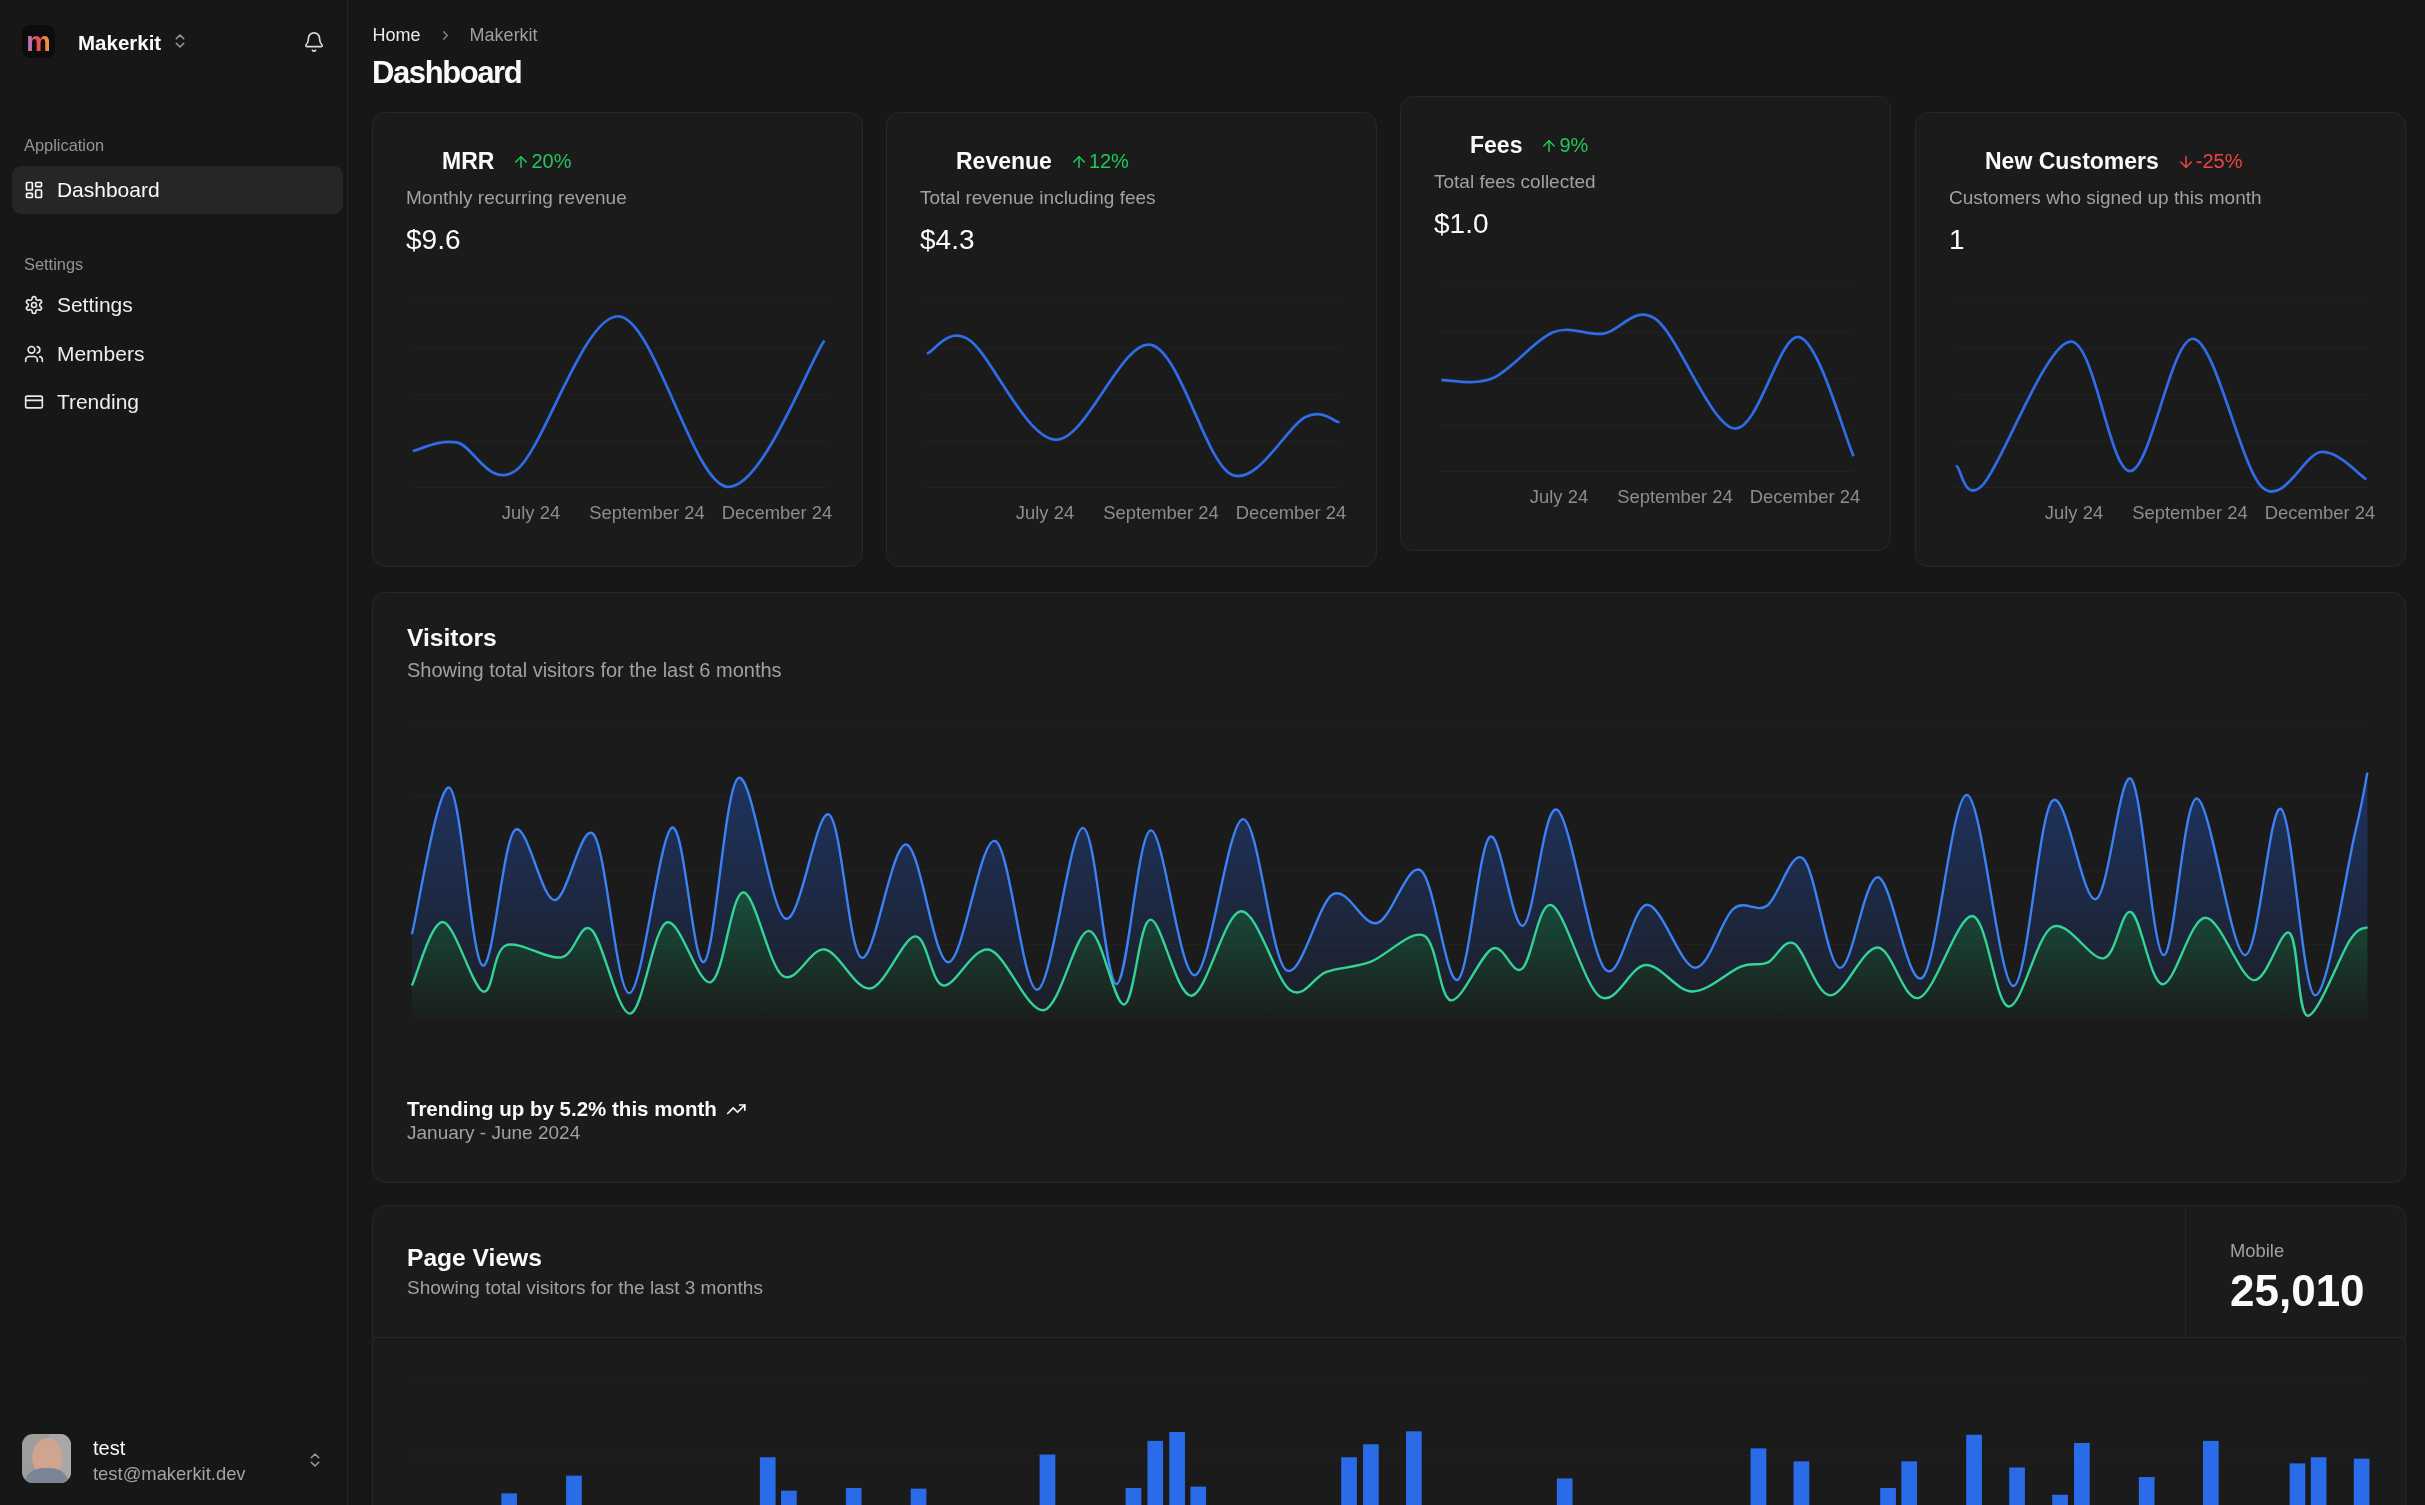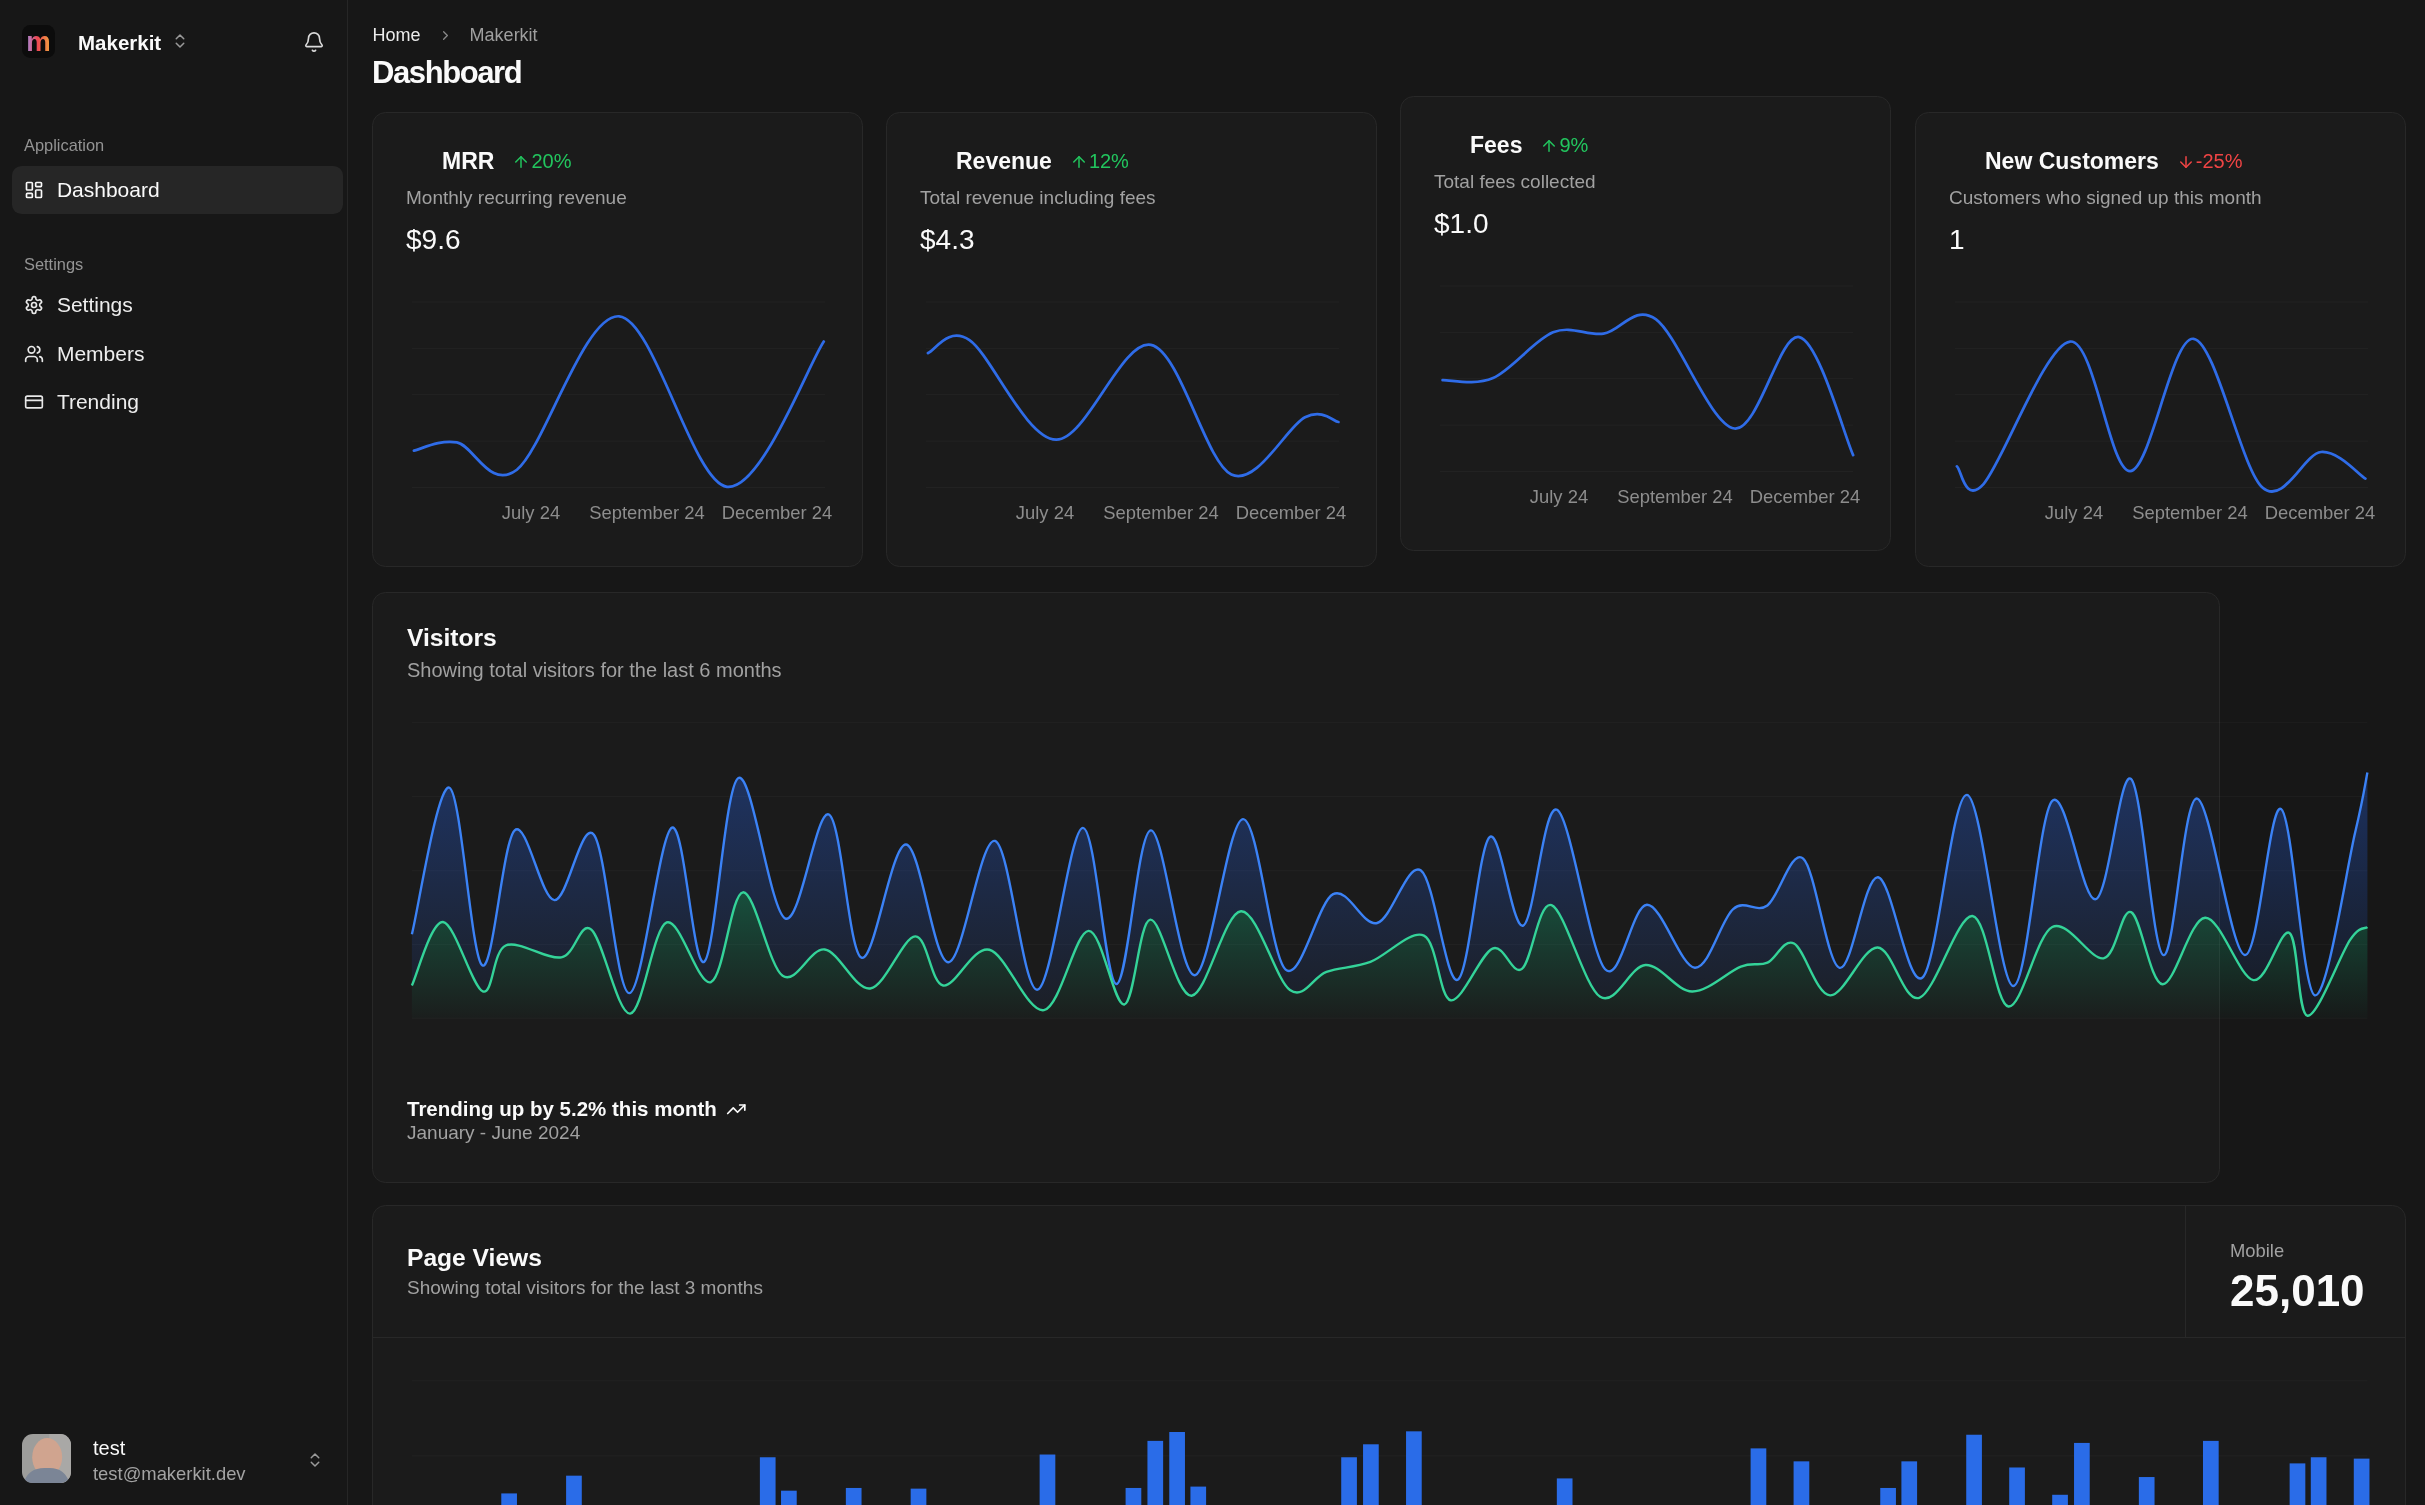--- a/index.html
+++ b/index.html
@@ -203,21 +203,21 @@
       <line x1="57" y1="345" x2="663" y2="345" stroke="rgba(255,255,255,0.055)" stroke-width="1"></line>
       <line x1="57" y1="413" x2="663" y2="413" stroke="rgba(255,255,255,0.055)" stroke-width="1"></line>
       <line x1="57" y1="481" x2="663" y2="481" stroke="rgba(255,255,255,0.055)" stroke-width="1"></line>
       <line x1="57" y1="549" x2="663" y2="549" stroke="rgba(255,255,255,0.055)" stroke-width="1"></line>
       <path d="M60.0,518.0 C66.5,522.3 71.3,574.5 99.0,544.0 C126.7,513.5 190.2,338.2 226.0,335.0 C261.8,331.8 283.8,525.7 314.0,525.0 C344.2,524.3 374.7,327.0 407.0,331.0 C439.3,335.0 476.8,521.3 508.0,549.0 C539.2,576.7 568.8,499.2 594.0,497.0 C619.2,494.8 648.2,529.5 659.0,536.0" fill="none" stroke="#2f6ce8" stroke-width="4" stroke-linecap="round" stroke-linejoin="round"></path>
     </svg>
   <div class="xlab" style="left:158px">July 24</div>
   <div class="xlab" style="left:274px">September 24</div>
   <div class="xlab" style="left:404px">December 24</div>
 </div>
-<div class="card" style="left:372px;top:592px;width:1848px;height:591px">
+<div class="card" style="left:372px;top:592px;width:2034px;height:591px">
   <div class="abs" style="left:34px;top:31px;font-size:24.6px;font-weight:700">Visitors</div>
   <div class="abs" style="left:34px;top:66px;font-size:20px;color:#a1a1a1">Showing total visitors for the last 6 months</div>
   <svg class="vchart" width="2034" height="591" viewBox="0 0 2981 866">
 <defs>
 <linearGradient id="gb" x1="0" y1="0" x2="0" y2="1">
   <stop offset="0" stop-color="#2563eb" stop-opacity="0.34"></stop>
   <stop offset="1" stop-color="#2563eb" stop-opacity="0.05"></stop>
 </linearGradient>
 <linearGradient id="gg" x1="0" y1="0" x2="0" y2="1">
   <stop offset="0" stop-color="#10b981" stop-opacity="0.33"></stop>

